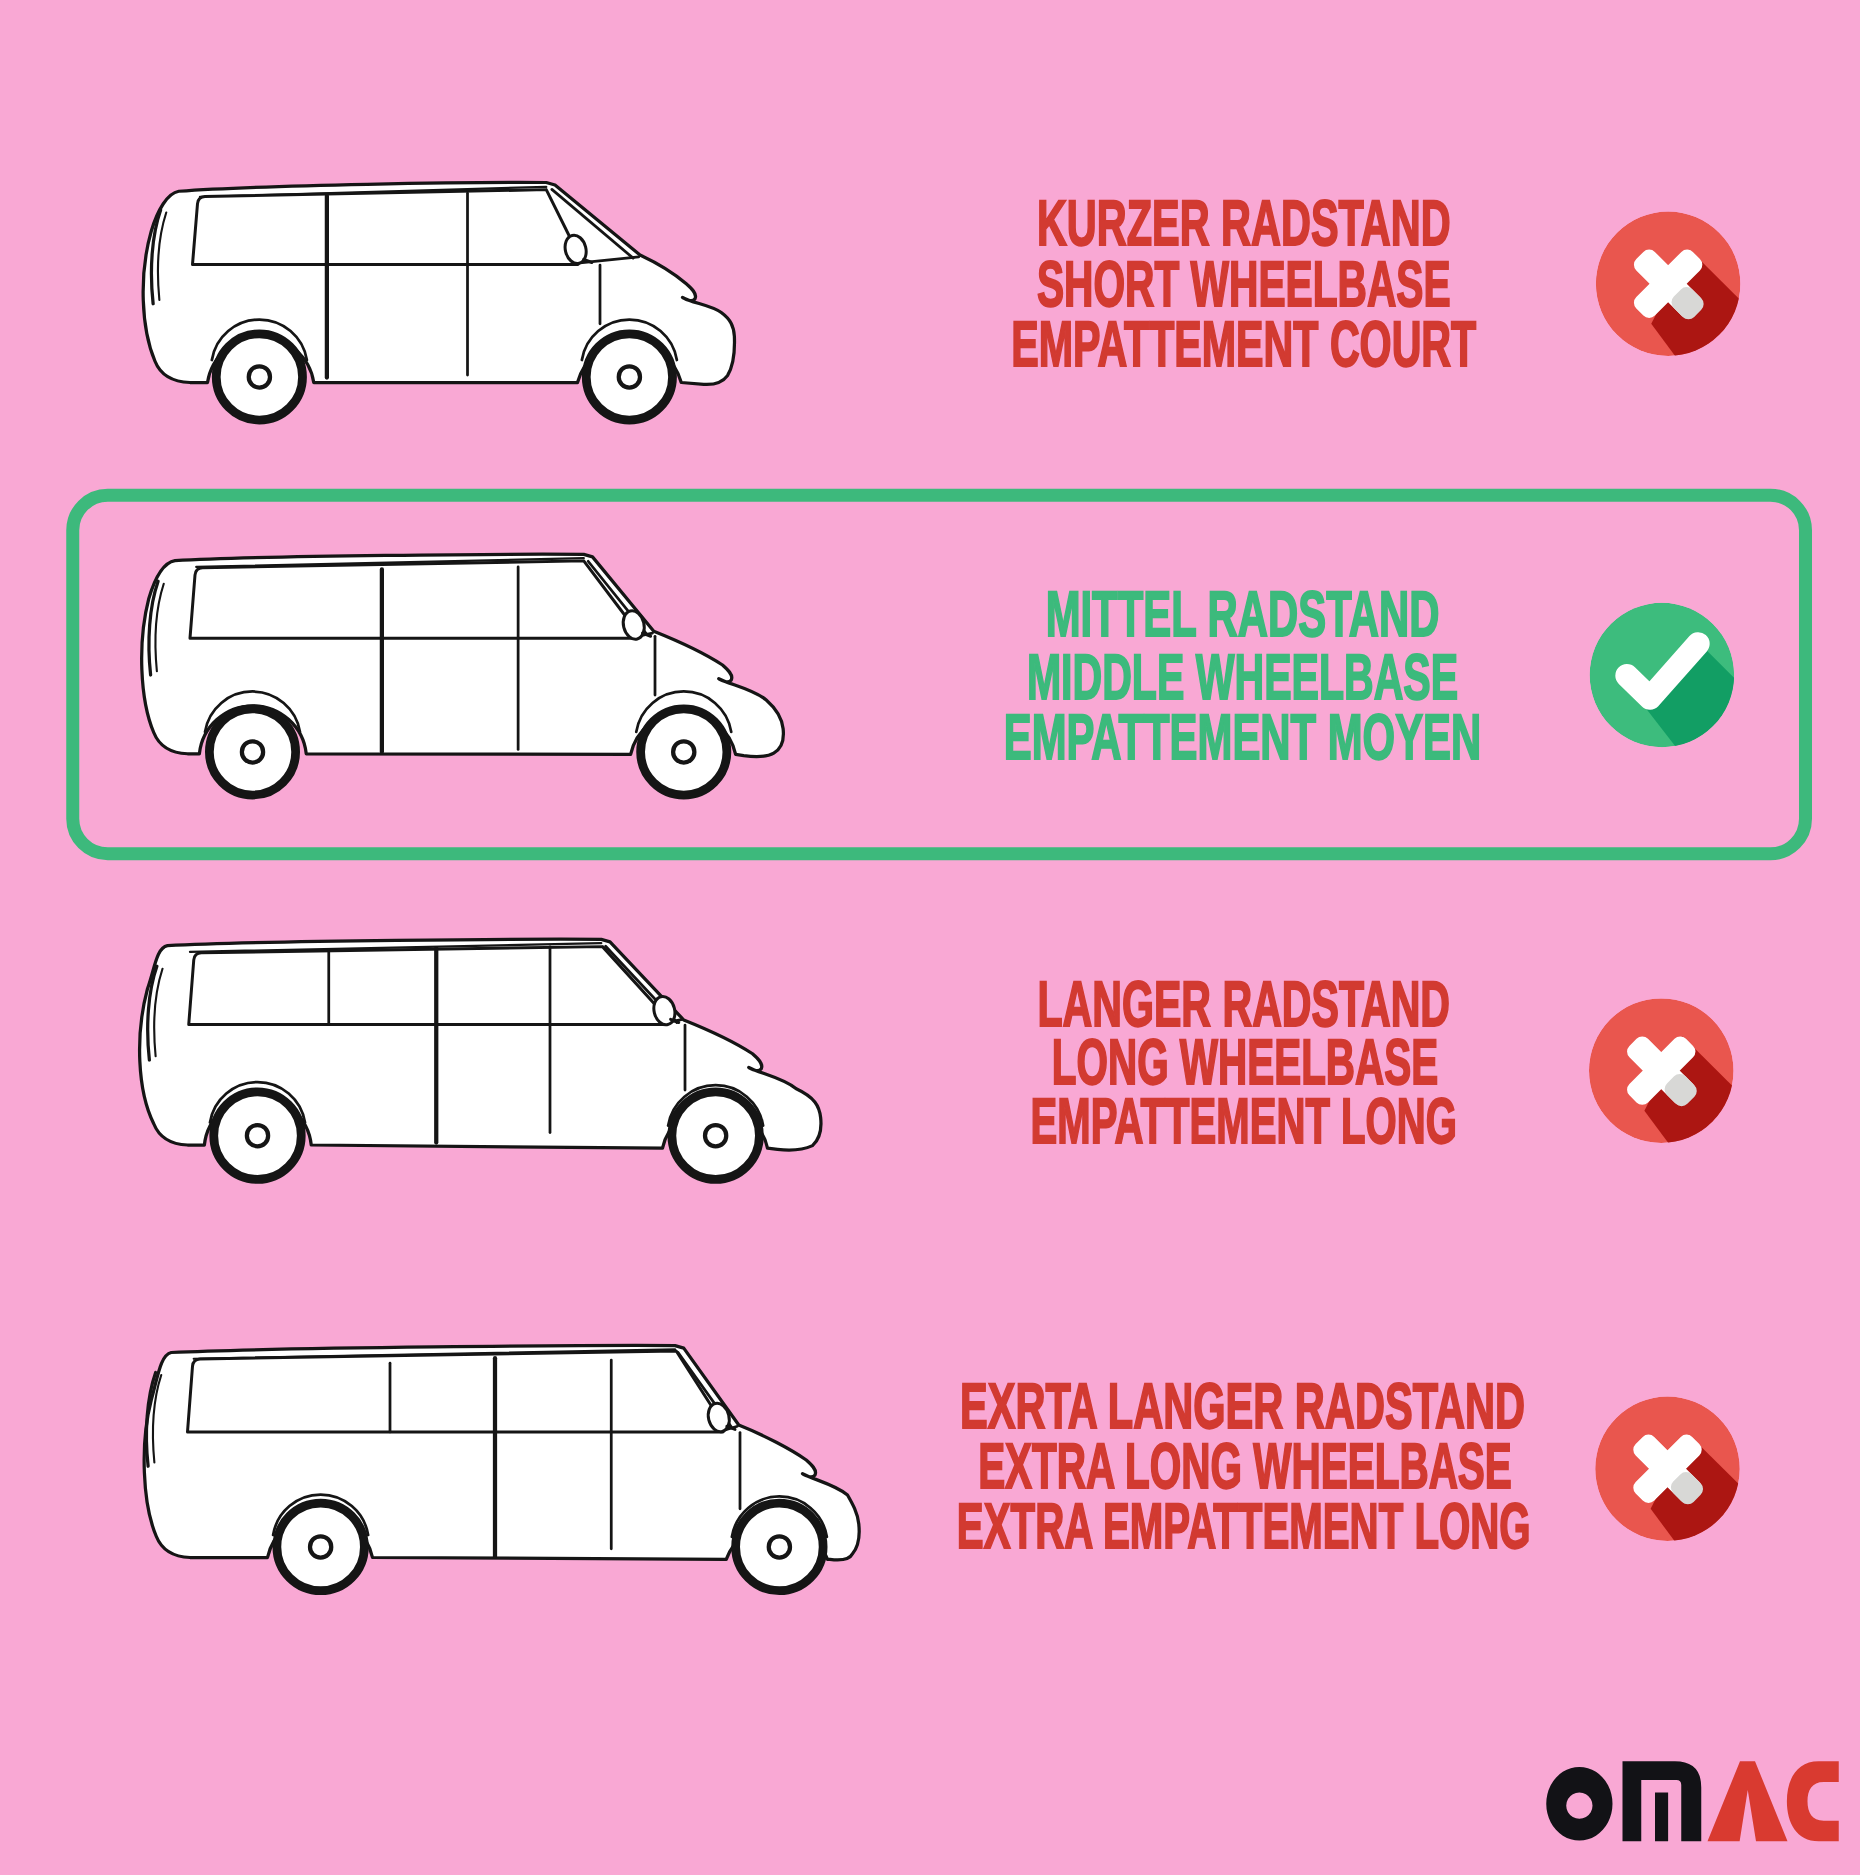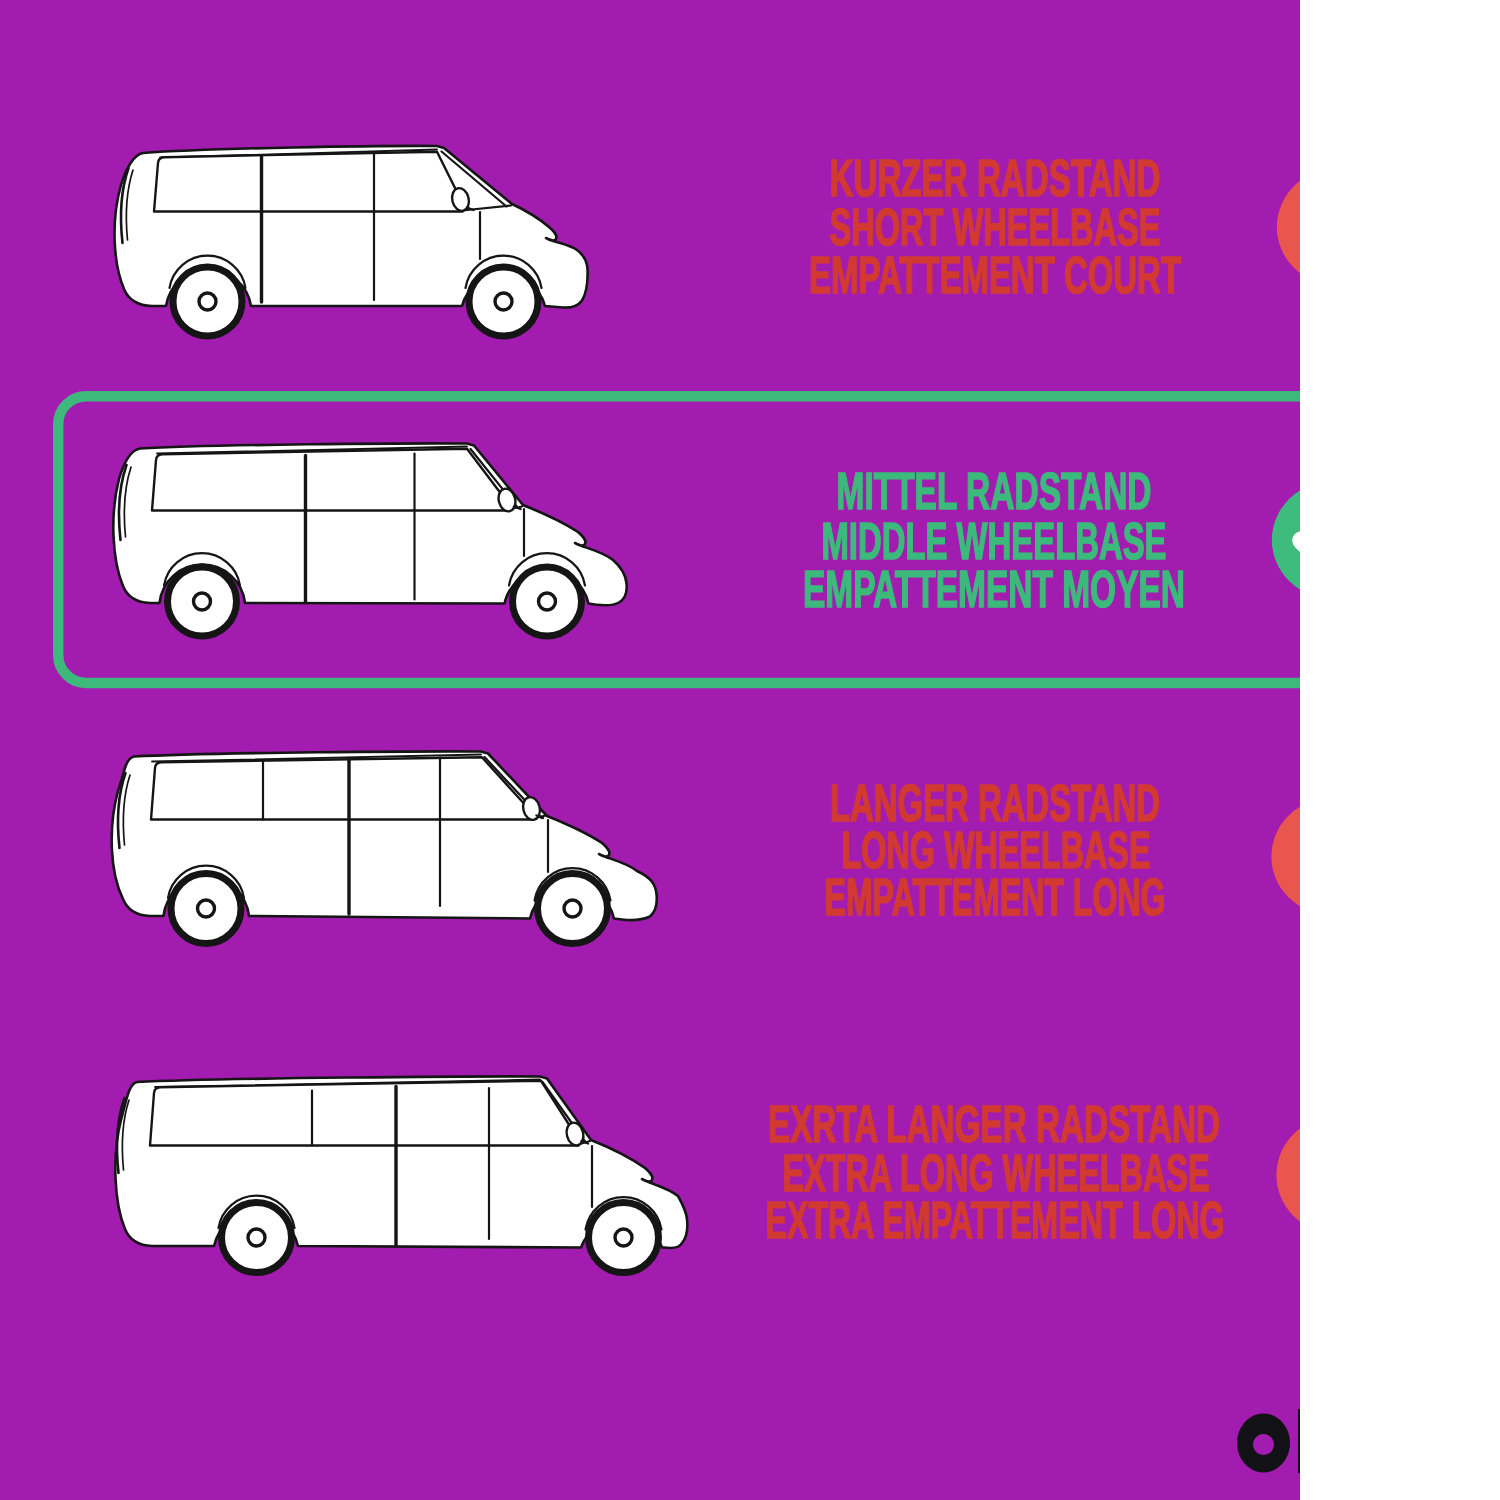--- a/index.html
+++ b/index.html
@@ -1,16 +1,16 @@
 <!DOCTYPE html>
 <html><head>
 <meta charset="utf-8">
 <style>
   html,body{margin:0;padding:0;background:#fff;}
-  #page{position:relative;width:1300px;height:1500px;background:#a21caf;overflow:hidden;}
+  #page{position:relative;width:1488px;height:1500px;background:#f9a8d4;overflow:hidden;}
   svg{display:block;}
 </style>
 </head>
 <body>
 <div id="page">
 <svg width="1500" height="1500" viewBox="0 0 1500 1500" font-family="Liberation Sans, sans-serif">
 
   <rect x="58.2" y="396.2" width="1386.2" height="286.8" rx="28" fill="none" stroke="#3db97c" stroke-width="10.4"></rect>
 
   <g stroke="#151515" fill="none" stroke-linejoin="round" stroke-linecap="round">

